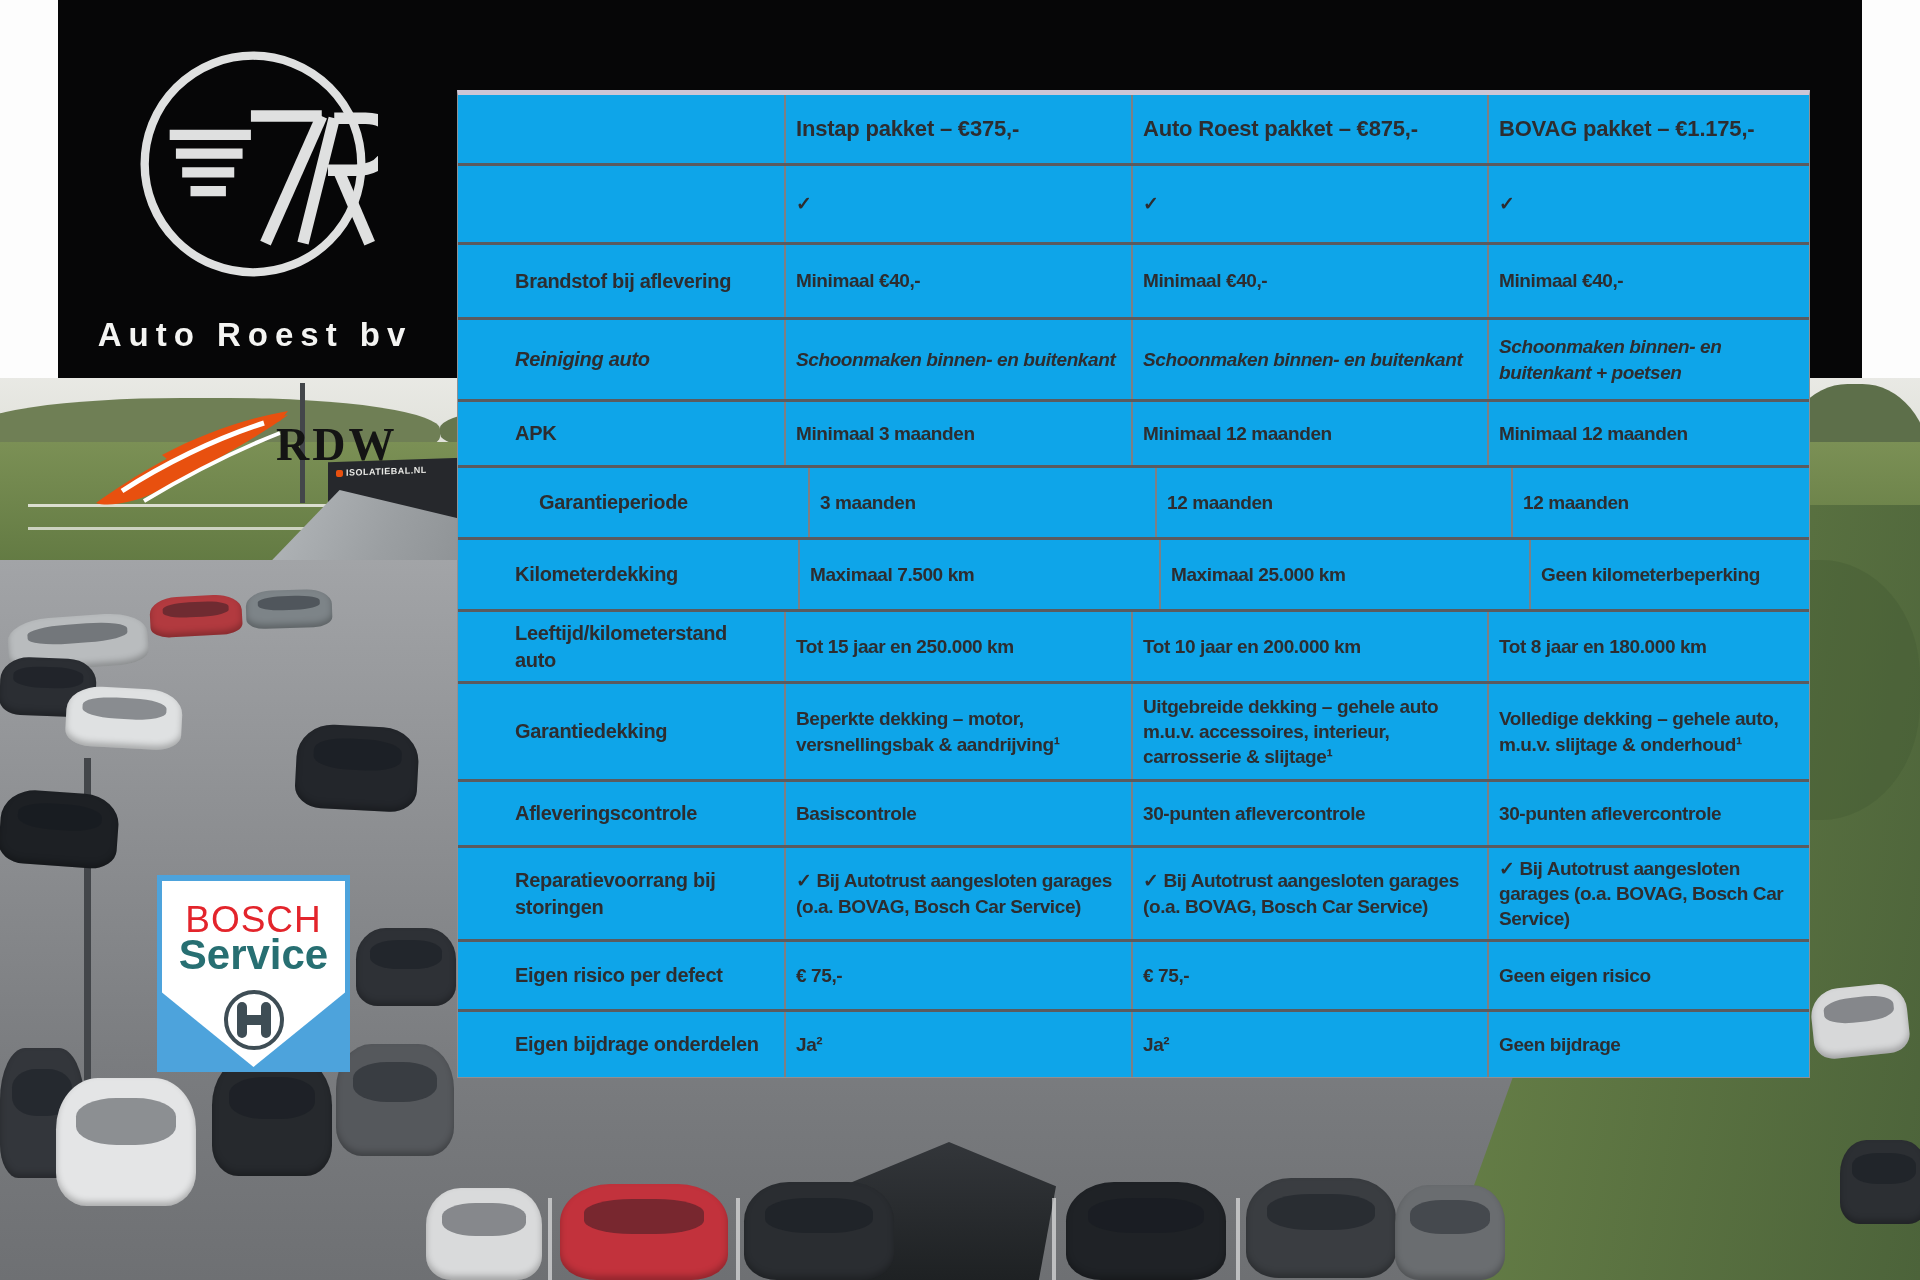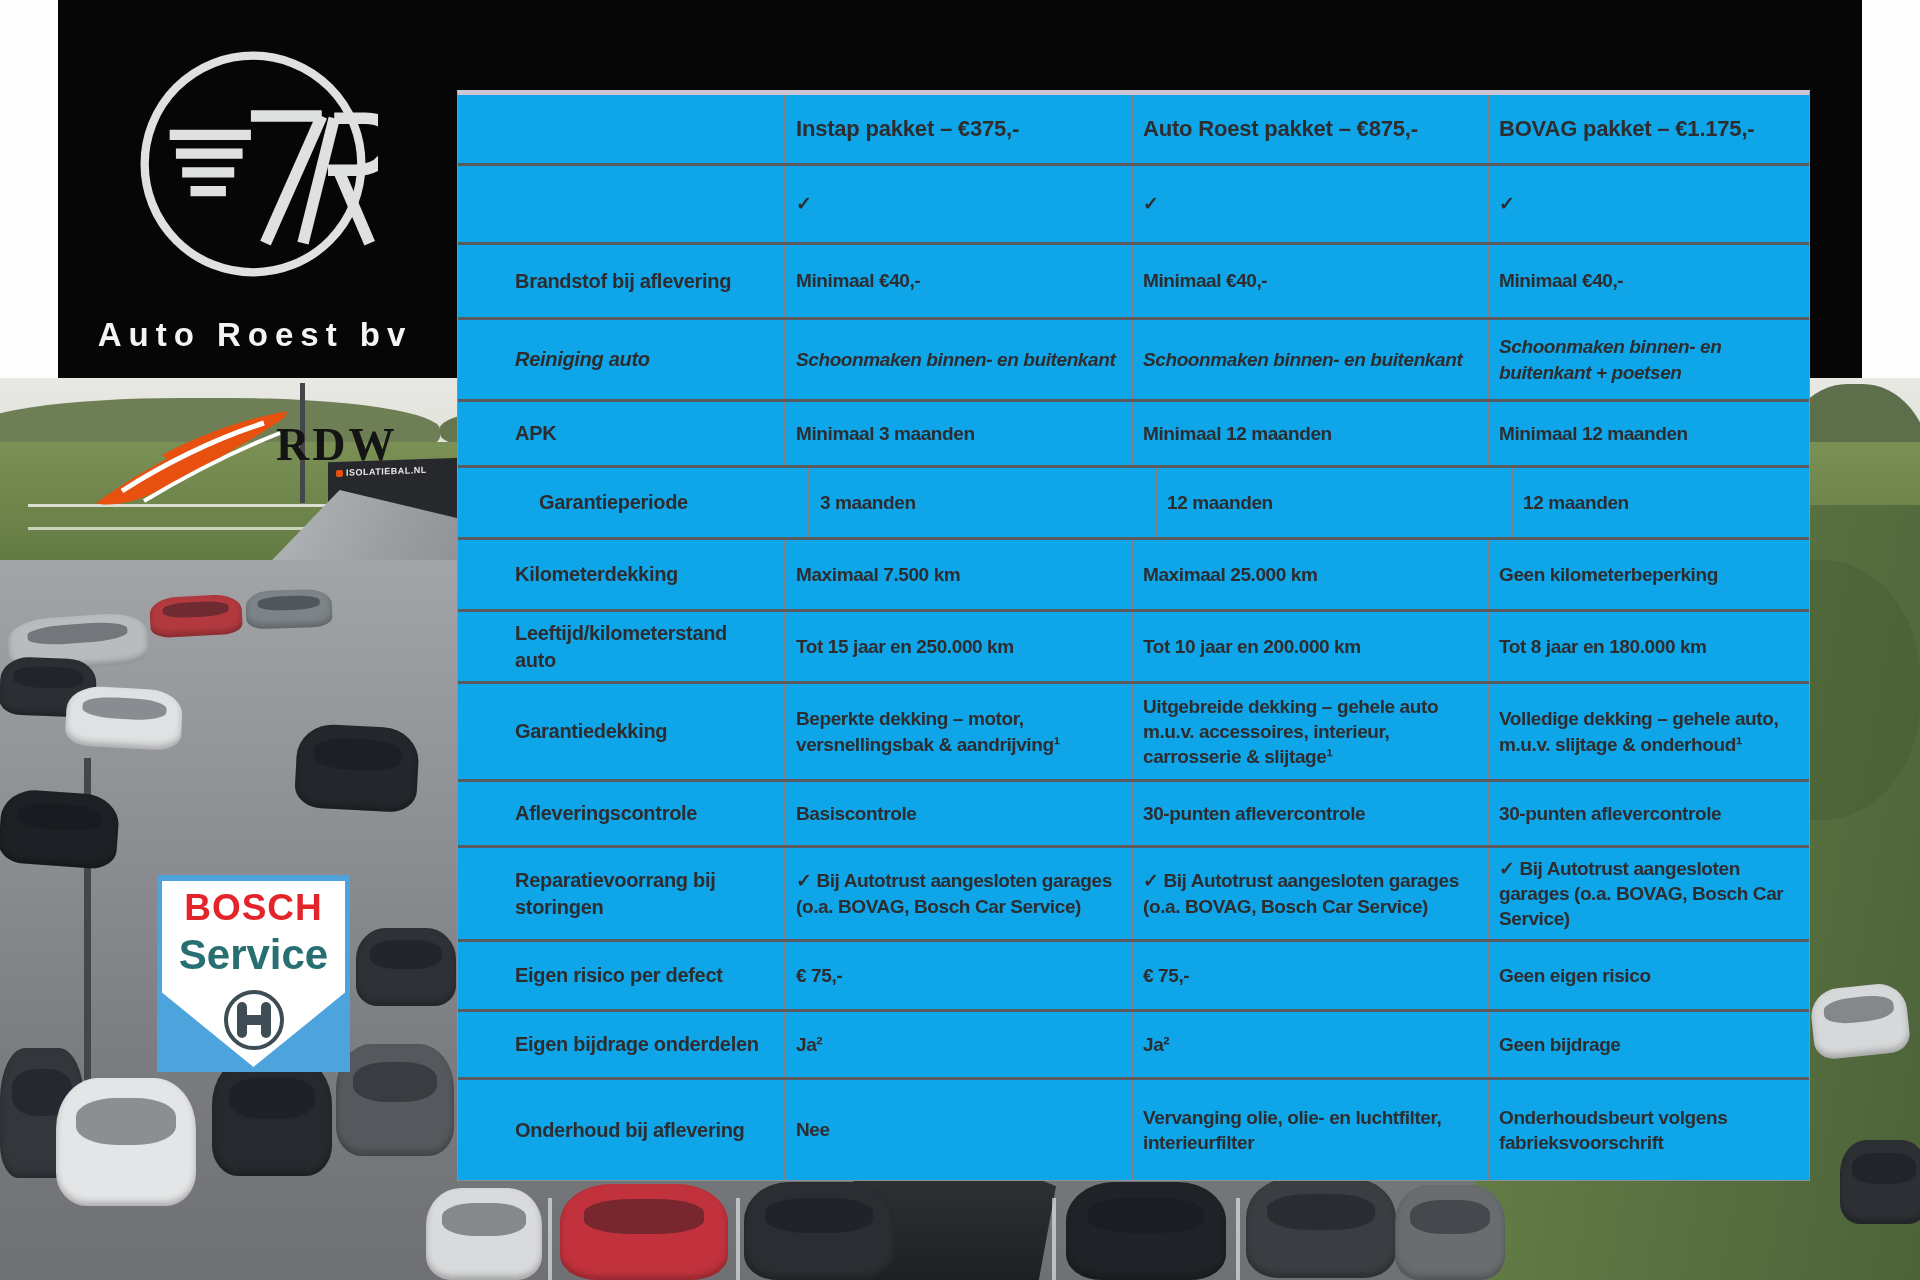--- a/index.html
+++ b/index.html
@@ -61,22 +61,22 @@
   .bovag{position:absolute;left:175px;top:563px;width:168px;height:250px;background:#fff;}
   .bovag-band{position:absolute;left:6px;right:6px;bottom:6px;height:74px;background:#f5c200;
        display:flex;align-items:center;justify-content:center;}
   .bovag-word{font-size:46px;font-weight:bold;color:#131313;transform:scaleX(.82);
        letter-spacing:-1px;}
 
   
   .bosch{position:absolute;left:157px;top:875px;width:193px;height:197px;background:#4da3dc;}
   .bosch-shield{position:absolute;left:5px;top:6px;width:183px;height:186px;background:#fff;
        clip-path:polygon(0 0,100% 0,100% 60%,50% 100%,0 60%);}
-  .bosch-word1{position:absolute;left:0;top:12px;width:100%;text-align:center;
-       font-size:37px;font-weight:bold;color:#e3242b;letter-spacing:1px;}
+  .bosch-word1{position:absolute;left:0;top:24px;width:100%;text-align:center;
+       font-size:37px;font-weight:normal;color:#e3242b;letter-spacing:1px;}
   .bosch-word2{position:absolute;left:0;top:56px;width:100%;text-align:center;
        font-size:42px;font-weight:bold;color:#276f72;}
   .bosch-symbol{position:absolute;left:64px;top:112px;}
 
   
   .table{position:absolute;left:457px;top:90px;width:1353px;background:#0ea5e9;
        border:1px solid #8f9093;border-top:5px solid #cdc6d6;box-sizing:border-box;
        color:#2d2d30;}
   .row{display:grid;grid-template-columns:326px 347px 356px 324px;}
   .thead{height:68px;}
@@ -85,21 +85,21 @@
        padding:6px 12px 6px 10px;line-height:1.32;}
   .cell+.cell{border-left:2px solid #7e7f83;}
   .trow{border-top:3px solid #5a5b5f;}
   .lbl{font-size:20px;font-weight:bold;letter-spacing:-.3px;margin-left:47px;}
   .val{font-size:19px;font-weight:bold;letter-spacing:-.4px;}
   .tbody .trow:nth-child(1){height:76px;}
   .tbody .trow:nth-child(2){height:72px;}
   .tbody .trow:nth-child(3){height:79px;font-style:italic;}
   .tbody .trow:nth-child(4){height:63px;}
   .tbody .trow:nth-child(5){height:69px;padding-left:24px;}
-  .tbody .trow:nth-child(6){height:69px;}
+  .tbody .trow:nth-child(6){height:69px;gap:14px;}
   .tbody .trow:nth-child(7){height:69px;}
   .tbody .trow:nth-child(8){height:95px;}
   .tbody .trow:nth-child(9){height:63px;}
   .tbody .trow:nth-child(10){height:91px;}
   .tbody .trow:nth-child(11){height:67px;}
   .tbody .trow:nth-child(12){height:65px;}
   .tbody .trow:nth-child(13){height:100px;}
 </style>
 </head>
 <body>
@@ -286,22 +286,16 @@
       <div class="cell val">Geen eigen risico</div>
     </div>
 
     <div class="row trow">
       <div class="cell lbl">Eigen bijdrage onderdelen</div>
       <div class="cell val">Ja²</div>
       <div class="cell val">Ja²</div>
       <div class="cell val">Geen bijdrage</div>
     </div>
 
-    <div class="row trow">
-      <div class="cell lbl">Onderhoud bij aflevering</div>
-      <div class="cell val">Nee</div>
-      <div class="cell val">Vervanging olie, olie- en luchtfilter, interieurfilter</div>
-      <div class="cell val">Onderhoudsbeurt volgens fabrieksvoorschrift</div>
-    </div>
   </div>
   </div>
 
 </div>
 
 </body></html>

